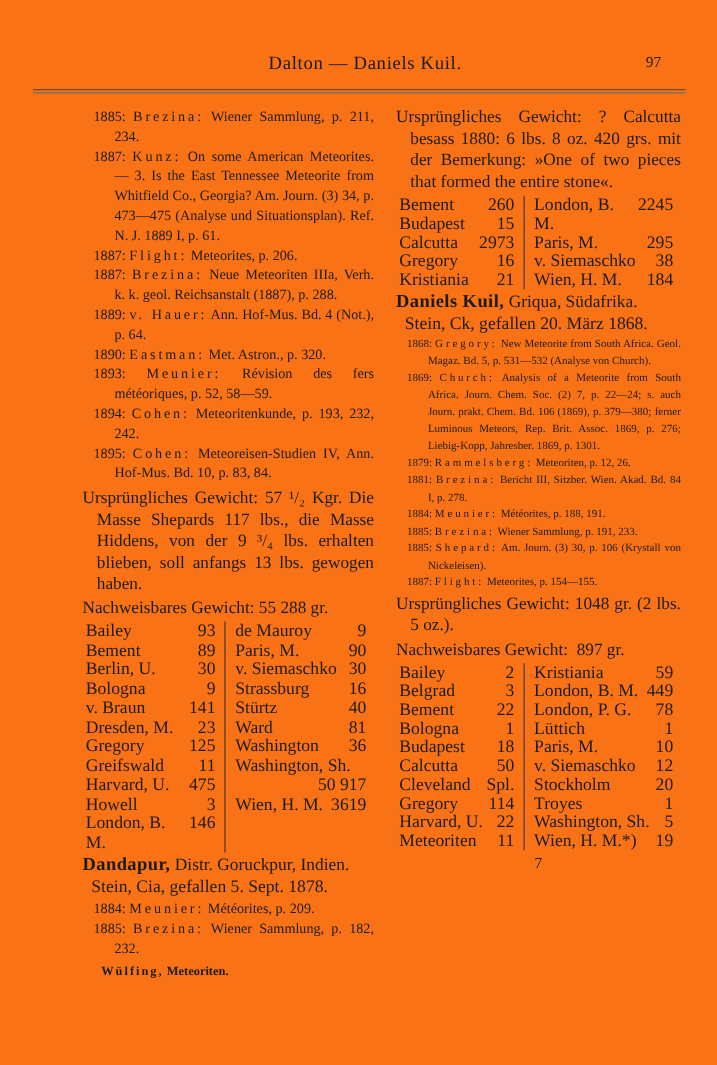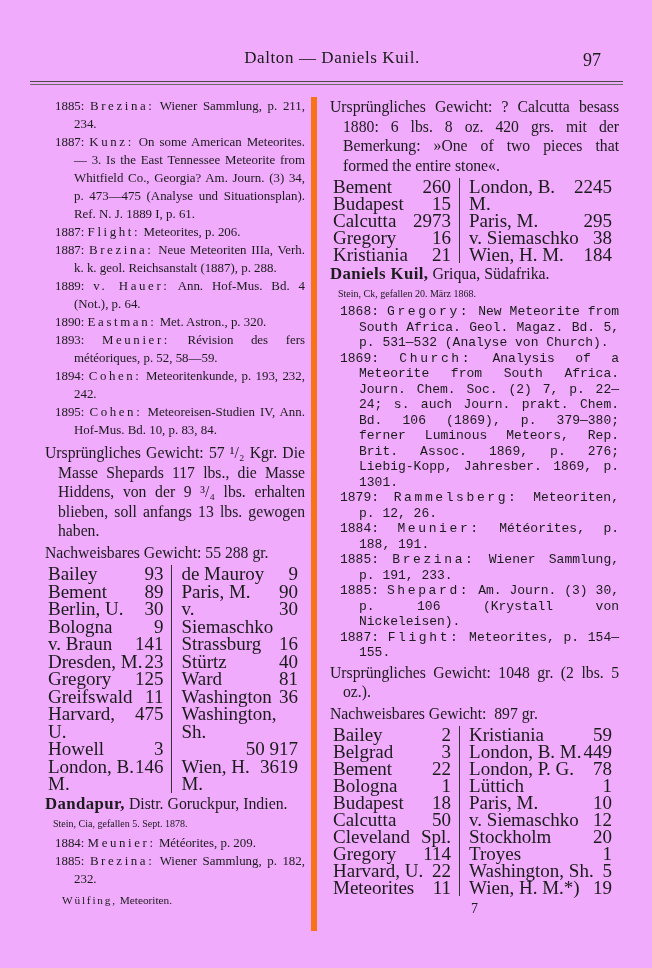--- a/index.html
+++ b/index.html
@@ -1,56 +1,56 @@
 <!DOCTYPE html>
 <html><head>
 <meta charset="utf-8">
 <style>
   html,body{margin:0;padding:0;background:#ffffff;}
   .page{
     position:relative;width:652px;height:968px;overflow:hidden;
-    background:#f0abfc;color:#1b1b1b;
+    background:#f97316;color:#1b1b1b;
     font-family:"Liberation Serif","DejaVu Serif",serif;
     box-sizing:border-box;padding:0 33px 0 45px;
   }
   
   .pagehead{position:relative;height:24px;margin-top:48px;}
   .head-title{position:absolute;left:0;right:0;text-align:center;font-size:17px;letter-spacing:.6px;}
-  .head-page{position:absolute;right:18px;top:2px;font-size:18px;}
+  .head-page{position:absolute;right:18px;top:2px;font-size:14px;}
   .head-rule{margin:9px -4px 0 -15px;height:2px;border-top:1.3px solid #4a4a48;border-bottom:1px solid #6a6a66;}
   
   .columns{display:flex;margin-top:12px;}
-  .col-left{width:272px;box-sizing:border-box;padding-right:6px;border-right:6px solid #f97316;}
+  .col-left{width:272px;box-sizing:border-box;padding-right:6px;border-right:1px solid #f97316;margin-left:30px;}
   .col-right{flex:1;box-sizing:border-box;padding-left:13px;}
   
   .bib{margin:0;text-align:justify;padding-left:29px;text-indent:-19px;}
   .col-left .bib{font-size:12.9px;line-height:18px;}
-  .col-right .bib{font-size:13px;line-height:15.5px;font-family:Liberation Mono, monospace;}
+  .col-right .bib{font-size:10px;line-height:15.5px;}
   .au{letter-spacing:2.6px;}
   
   .para{margin:0;text-align:justify;padding-left:13px;text-indent:-13px;font-size:15.7px;line-height:19.5px;}
   .mt2{margin-top:2px;} .mt4{margin-top:4px;} .mt6{margin-top:6px;} .mt8{margin-top:8px;}
   
-  .dtable{display:flex;font-size:19px;margin-top:3px;}
+  .dtable{display:flex;font-size:16px;margin-top:3px;}
   .thalf{box-sizing:border-box;}
   .t-l{border-right:1px solid #33332f;padding:0 8px 0 3px;}
   .t-r{padding:0 7px 0 9px;}
   .col-left .t-l{width:49%;} .col-left .t-r{width:51%;}
   .col-right .t-l{width:45%;} .col-right .t-r{width:55%;}
   .trow{display:flex;justify-content:space-between;}
   .col-left .trow{line-height:17.5px;}
   .col-right .trow{line-height:17px;}
   .tv{text-align:center;white-space:nowrap;}
   
   .sec-title{font-size:15.8px;line-height:21px;margin:0;}
   .sec-name{font-weight:700;font-size:16.8px;letter-spacing:.4px;}
-  .sec-sub{font-size:10px;line-height:20px;margin:0;padding-left:8px;}
+  .sec-sub{font-size:16px;line-height:20px;margin:0;padding-left:8px;}
   
   .note{font-size:12.9px;line-height:15.5px;text-align:justify;padding-left:30px;text-indent:-23px;margin-top:4px;}
-  .leftfooter{font-size:11.3px;margin-top:6px;padding-left:17px;}
+  .leftfooter{font-size:11.3px;margin-top:6px;padding-left:17px;font-weight:bold;}
   .leftfooter .au{letter-spacing:1.8px;}
   .signature{text-align:center;font-size:14px;margin-top:5px;}
 </style>
 </head>
 <body>
 
 <div class="page">
 
   <div class="pagehead">
     <div class="head-title">Dalton — Daniels Kuil.</div>
@@ -233,20 +233,21 @@
             </div>
         </div>
       </div>
 
       <p class="sec-title mt6"><span class="sec-name">Daniels Kuil,</span> <span>Griqua, Südafrika.</span></p>
       <p class="sec-sub">Stein, Ck, gefallen 20. März 1868.</p>
 
       <p class="bib"><span>1868:</span> <span class="au">Gregory:</span> <span>New Meteorite from South Africa. Geol. Magaz. Bd. 5, p. 531—532 (Analyse von Church).</span></p>
       <p class="bib"><span>1869:</span> <span class="au">Church:</span> <span>Analysis of a Meteorite from South Africa. Journ. Chem. Soc. (2) 7, p. 22—24; s. auch Journ. prakt. Chem. Bd. 106 (1869), p. 379—380; ferner Luminous Meteors, Rep. Brit. Assoc. 1869, p. 276; Liebig-Kopp, Jahresber. 1869, p. 1301.</span></p>
       <p class="bib"><span>1879:</span> <span class="au">Rammelsberg:</span> <span>Meteoriten, p. 12, 26.</span></p>
+      <p class="bib"><span>1881:</span> <span class="au">Brezina:</span> <span>Bericht III, Sitzber. Wien. Akad. Bd. 84 I, p. 278.</span></p>
       <p class="bib"><span>1884:</span> <span class="au">Meunier:</span> <span>Météorites, p. 188, 191.</span></p>
       <p class="bib"><span>1885:</span> <span class="au">Brezina:</span> <span>Wiener Sammlung, p. 191, 233.</span></p>
       <p class="bib"><span>1885:</span> <span class="au">Shepard:</span> <span>Am. Journ. (3) 30, p. 106 (Krystall von Nickeleisen).</span></p>
       <p class="bib"><span>1887:</span> <span class="au">Flight:</span> <span>Meteorites, p. 154—155.</span></p>
 
       <p class="para mt2"><span>Ursprüngliches Gewicht:</span> <span>1048 gr.</span> <span>(2 lbs. 5 oz.).</span></p>
 
       <p class="para mt2"><span>Nachweisbares Gewicht:</span>&nbsp; <span>897 gr.</span></p>
 
       <div class="dtable">
@@ -281,21 +282,21 @@
             </div>
           <div class="trow">
               <span class="tn">Gregory</span>
               <span class="tv">114</span>
             </div>
           <div class="trow">
               <span class="tn">Harvard, U.</span>
               <span class="tv">22</span>
             </div>
           <div class="trow">
-              <span class="tn">Meteorites</span>
+              <span class="tn">Meteoriten</span>
               <span class="tv">11</span>
             </div>
         </div>
         <div class="thalf t-r">
           <div class="trow">
               <span class="tn">Kristiania</span>
               <span class="tv">59</span>
             </div>
           <div class="trow">
               <span class="tn">London, B. M.</span>

